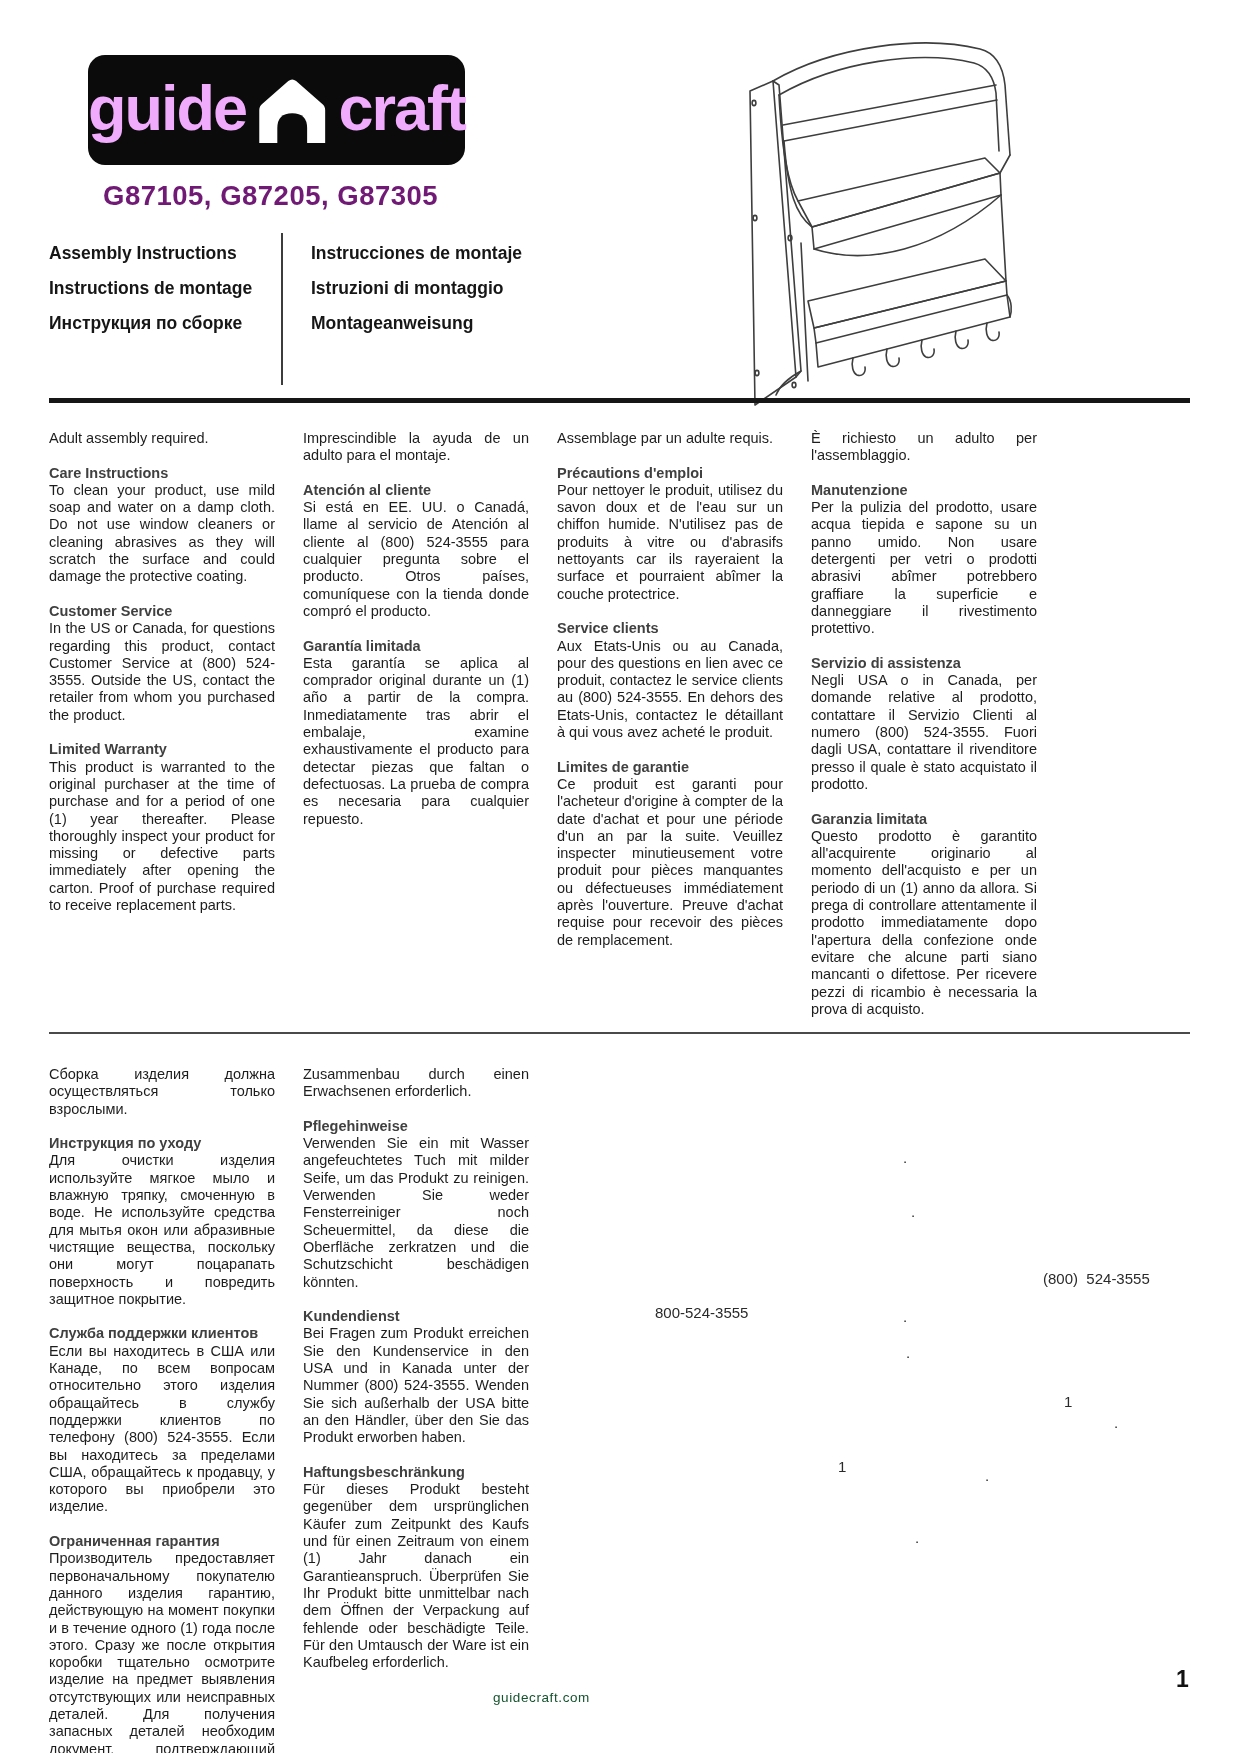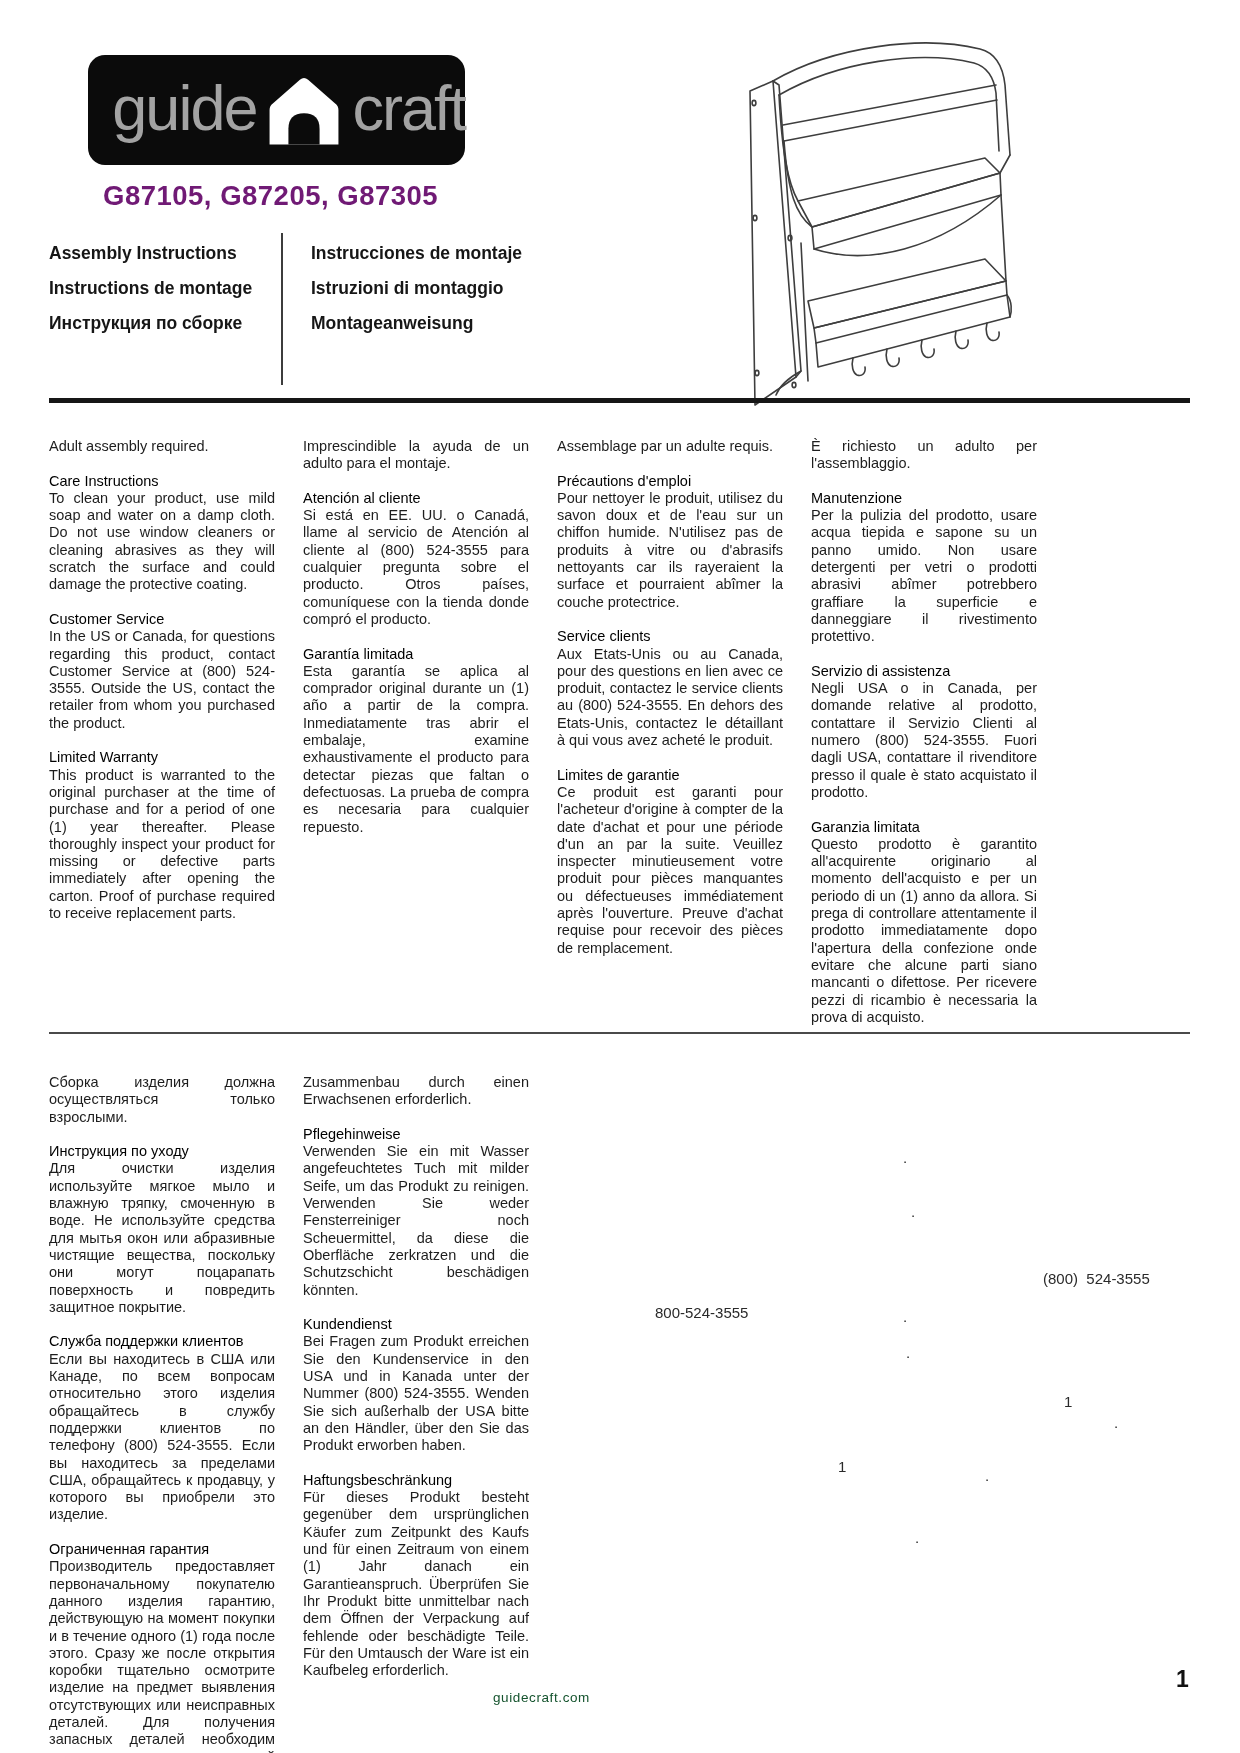--- a/index.html
+++ b/index.html
@@ -5,46 +5,46 @@
   html,body{margin:0;padding:0;background:#e8e8e8;}
   .page{
     position:relative;width:1240px;height:1753px;background:#ffffff;
     font-family:"Liberation Sans", sans-serif;color:#1c1c1c;overflow:hidden;
     margin:0 auto;
   }
   
   .logo{
     position:absolute;left:88px;top:55px;width:377px;height:110px;
     background:#0b0b0b;border-radius:17px;display:flex;align-items:center;
-    justify-content:flex-end;color:#a3a3a3;font-weight:normal;font-size:63px;
+    justify-content:space-between;color:#f0abfc;font-weight:bold;font-size:63px;
     letter-spacing:-2px;gap:7px;
   }
   .logo .word{position:relative;top:-2px;}
   .models{
     position:absolute;left:103px;top:180px;font-size:27.5px;font-weight:bold;
     letter-spacing:0.5px;color:#701a75;
   }
   .titles{position:absolute;left:49px;top:236px;display:flex;}
   .titles .t-col{display:flex;flex-direction:column;}
   .titles .t-left{width:229px;text-align:left;padding-right:17px;}
   .titles .t-right{text-align:left;padding-left:16px;}
   .titles .row{font-size:17.5px;font-weight:bold;line-height:35px;color:#161616;}
   .title-divider{
     position:absolute;left:281px;top:233px;width:2px;height:152px;background:#3c3c3c;
   }
   .rule-thick{position:absolute;left:49px;top:398px;width:1141px;height:4.5px;background:#161616;}
   .rule-thin{position:absolute;left:49px;top:1032px;width:1141px;height:1.6px;background:#4a4a4a;}
   
-  .section-cols{position:absolute;display:flex;gap:28px;margin-top:8px;}
+  .section-cols{position:absolute;display:flex;gap:28px;}
   .sec-top{left:49px;top:430px;}
   .sec-bottom{left:49px;top:1066px;}
   .col{width:226px;font-size:14.5px;line-height:17.3px;text-align:justify;color:#1d1d1d;}
   .col .intro{margin:0 0 17.3px 0;}
   .block{margin:0 0 17.3px 0;}
-  .block h3{font-size:14.5px;line-height:17.3px;margin:0;font-weight:normal;color:#000000;}
+  .block h3{font-size:14.5px;line-height:17.3px;margin:0;font-weight:bold;color:#404040;}
   .block p{margin:0;}
   
   .stray{position:absolute;font-size:15px;color:#2a2a2a;white-space:pre;line-height:15px;}
   
   .site{position:absolute;left:493px;top:1690px;font-size:13.5px;letter-spacing:0.6px;color:#14532d;}
   .pagenum{position:absolute;left:1176px;top:1666px;font-size:23px;font-weight:bold;color:#111;}
   
   .drawing{position:absolute;left:738px;top:33px;width:302px;height:382px;}
 </style>
 </head>

